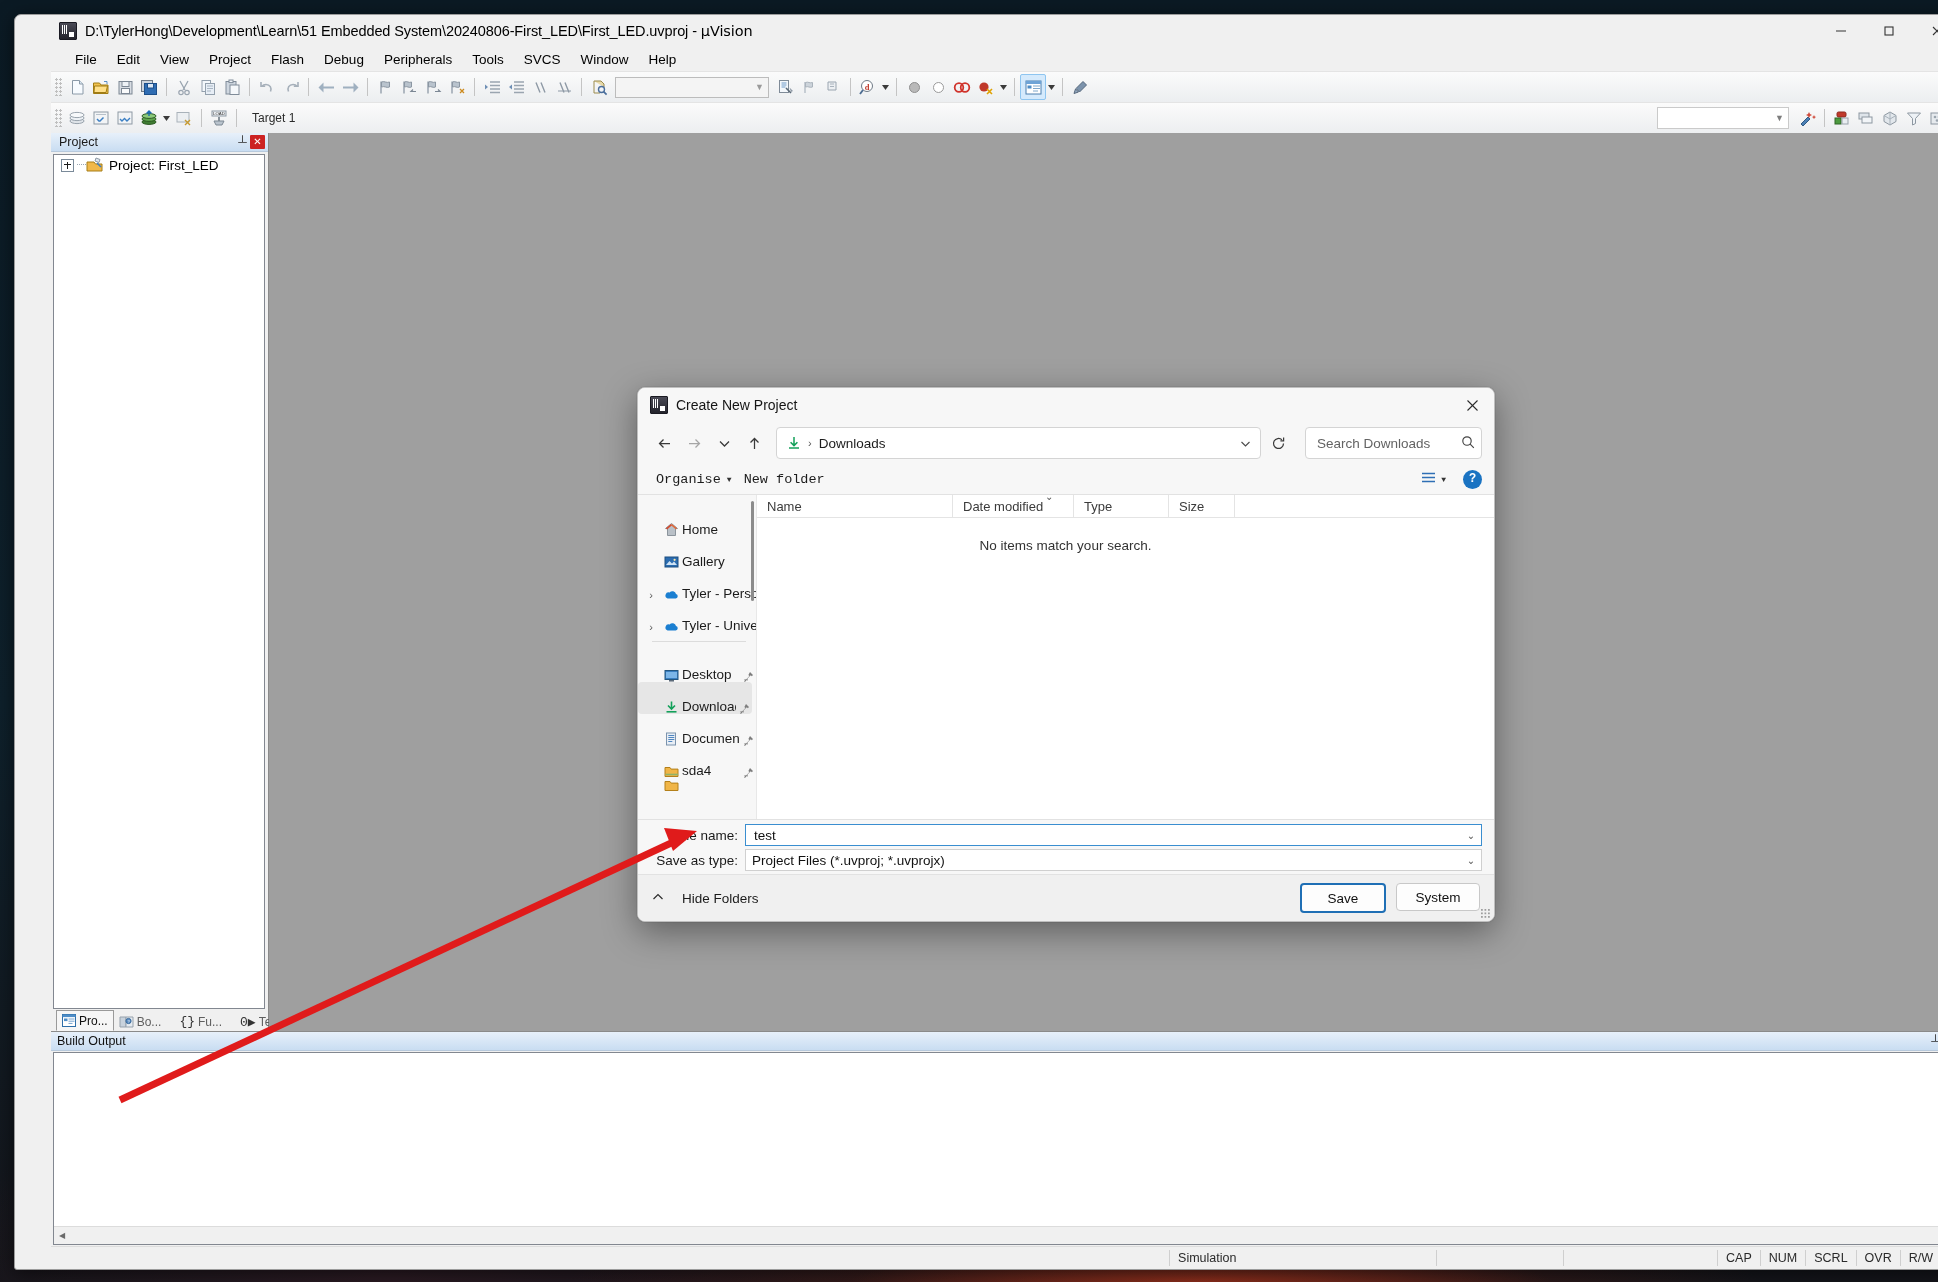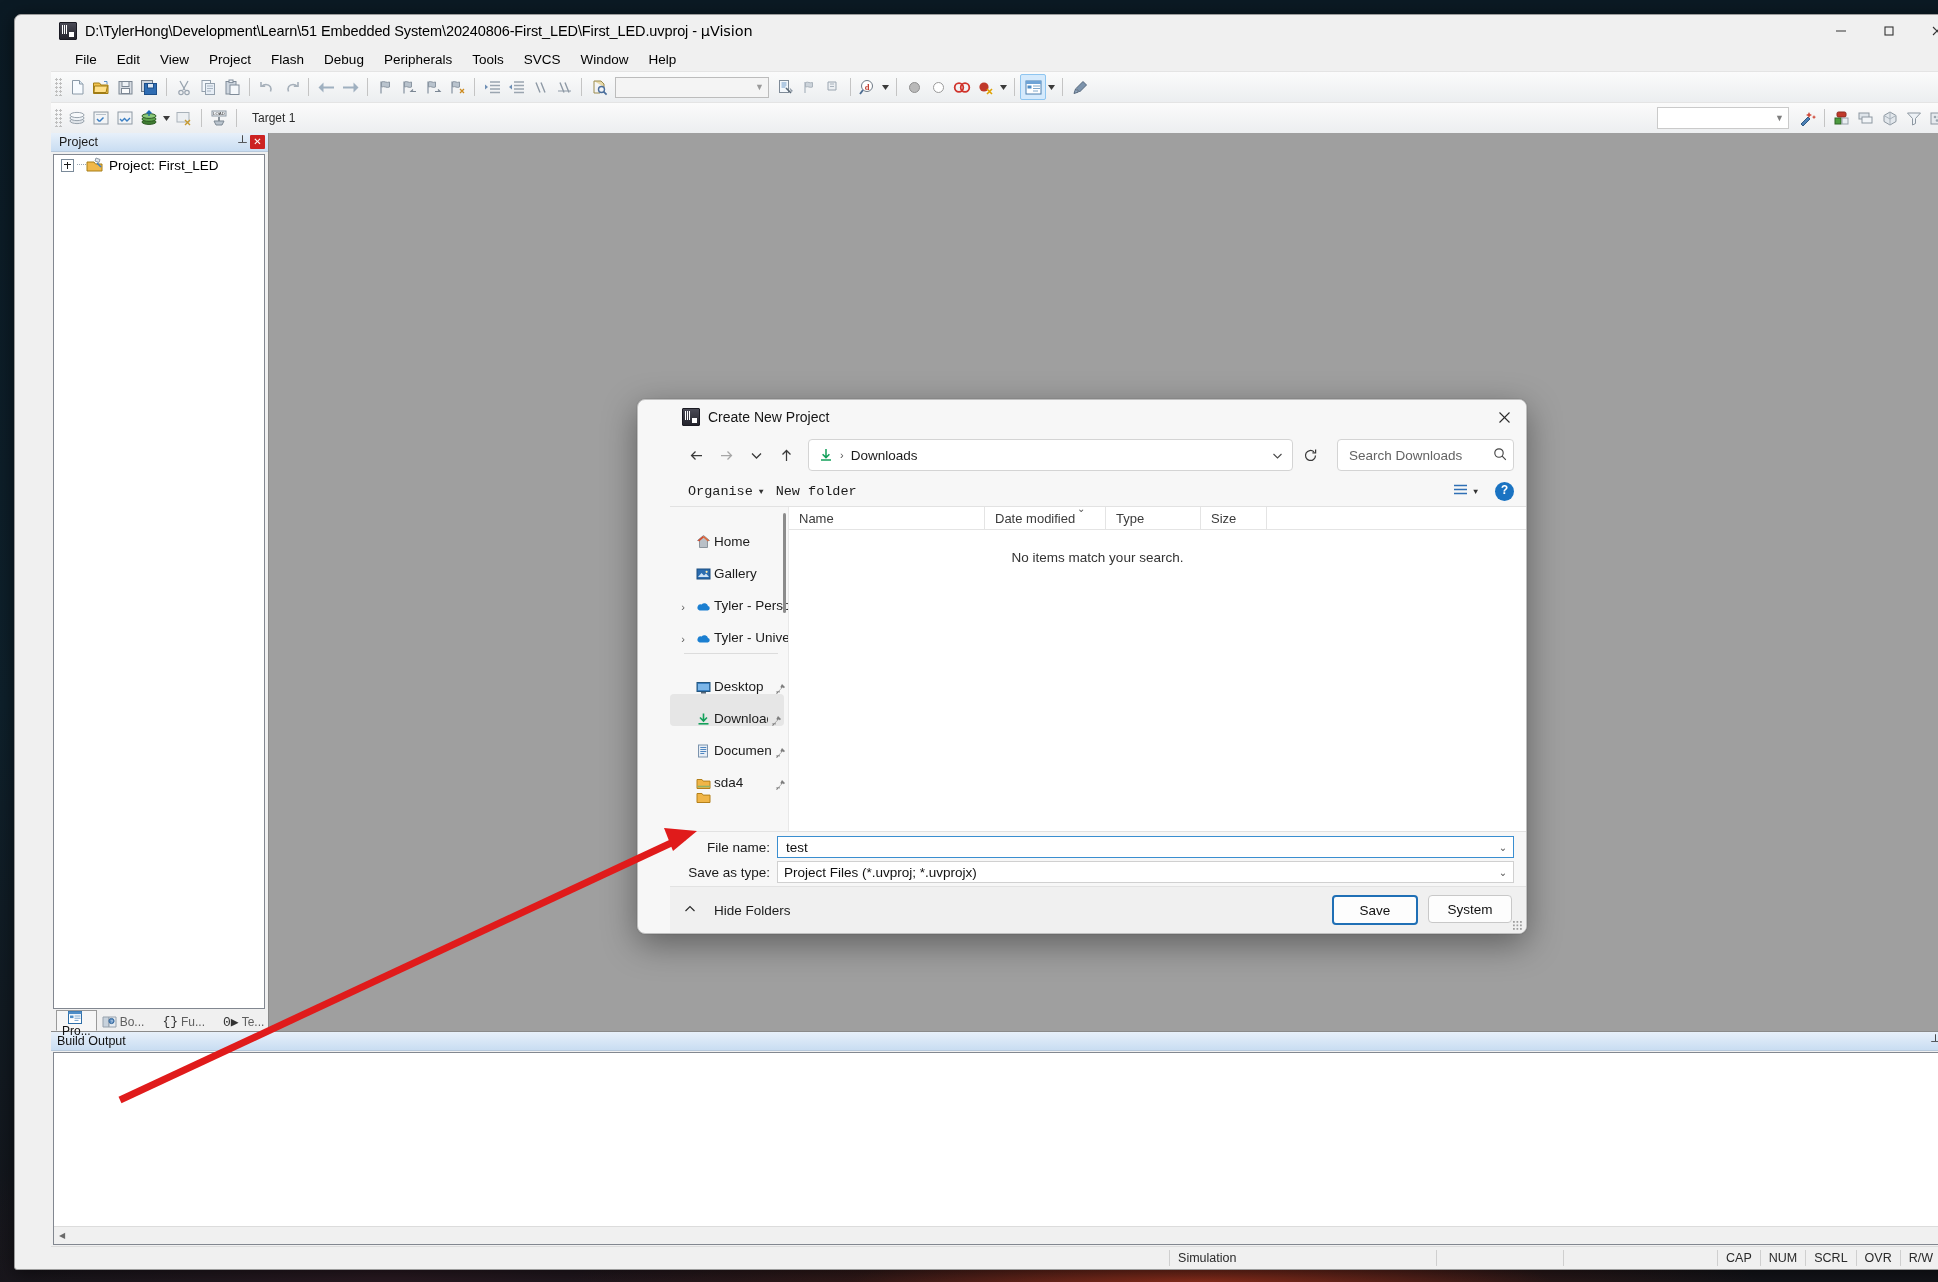--- a/index.html
+++ b/index.html
@@ -202,21 +202,20 @@
     display: flex; align-items: center;
     height: 19px; padding: 0 5px;
     font-size: 12px; color: #5f5f5f;
     position: relative;
   }
   .ptab.active {
     background: #f6f6f6;
     border: 1px solid #9a9a9a;
     border-bottom-color: #f6f6f6;
     color: #111;
-    flex-direction: column;
   }
   .ptab-div { width: 1px; height: 13px; background: #bbb; margin: 0 4px 3px 4px; }
   .ptab .gl { margin-right: 3px; display: inline-flex; }
 
   .editor-area {
     flex: 1 1 auto;
     background: #9f9f9f;
     position: relative;
   }
 
@@ -266,29 +265,29 @@
   }
   .sb-grip {
     width: 10px; height: 10px; margin: 0 4px 0 6px;
     background-image: radial-gradient(circle at 1px 1px, #a8a8a8 1px, transparent 1.2px);
     background-size: 3.5px 3.5px;
   }
 
   
   .dialog {
     position: absolute;
-    left: 637px; top: 399px;
+    left: 637px; top: 387px;
     width: 856px; height: 533px;
     background: #f7f7f7;
     border: 1px solid #bfbfbf;
     border-radius: 8px;
     box-shadow: 0 10px 34px rgba(0,0,0,.40), 0 0 0 1px rgba(0,0,0,.05);
     display: flex; flex-direction: column;
     overflow: hidden;
-    font-size: 13.5px; color: #1a1a1a; padding-left: 32px;
+    font-size: 13.5px; color: #1a1a1a;
   }
   .dlg-titlebar {
     flex: 0 0 34px; height: 34px;
     background: #f7f7f7;
     display: flex; align-items: center;
     padding-left: 12px;
     position: relative;
   }
   .dlg-title { font-size: 14px; color: #151515; }
   .dlg-close {

